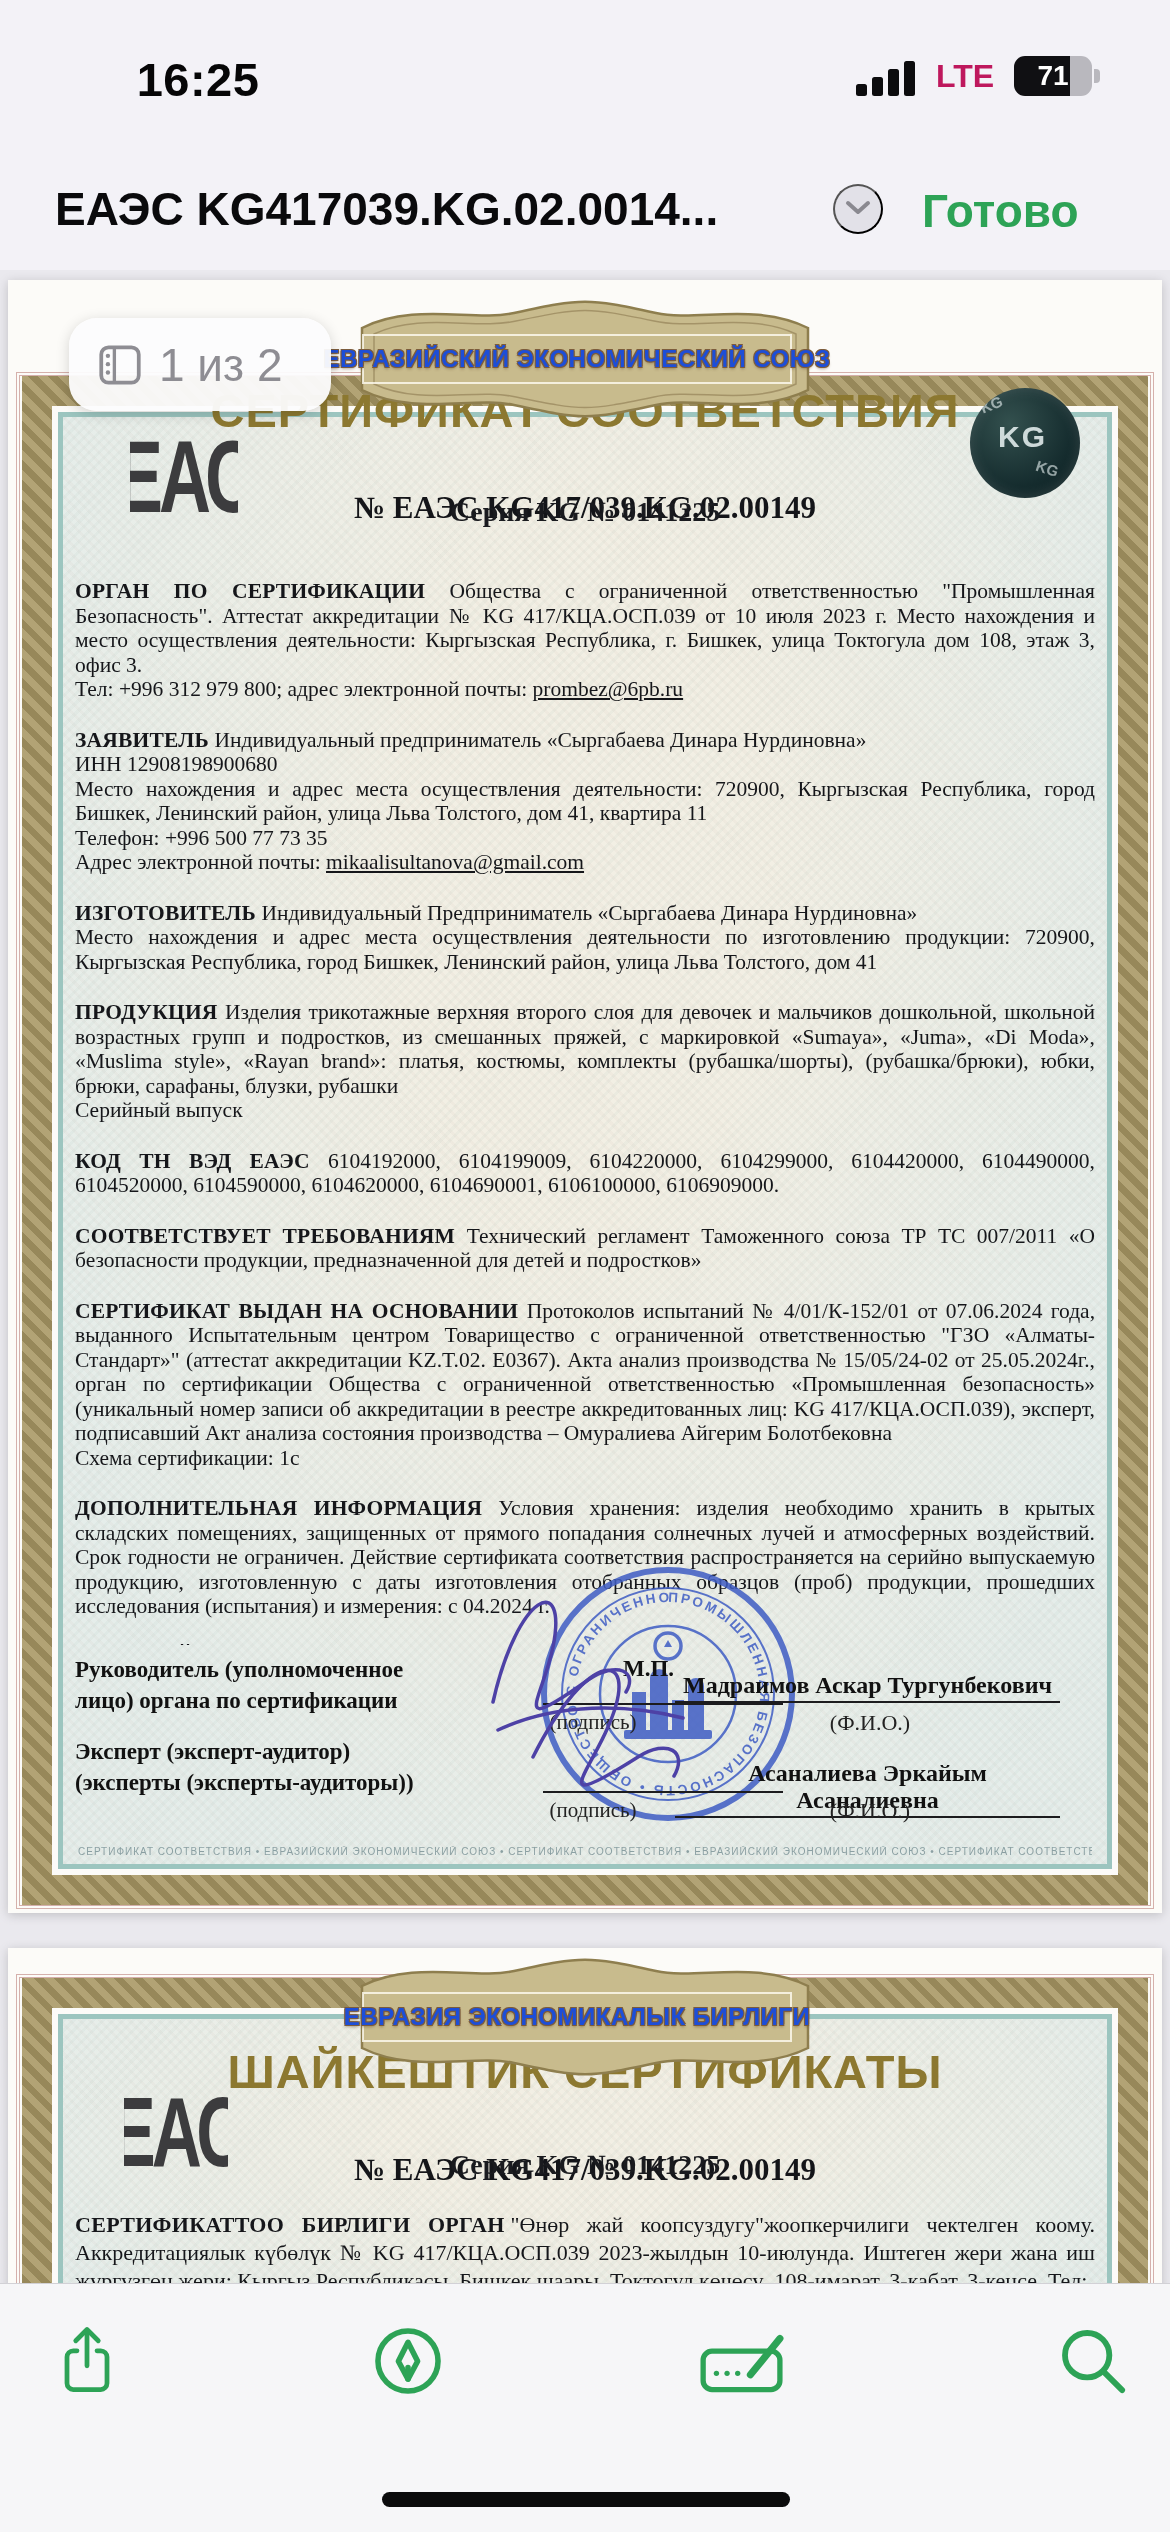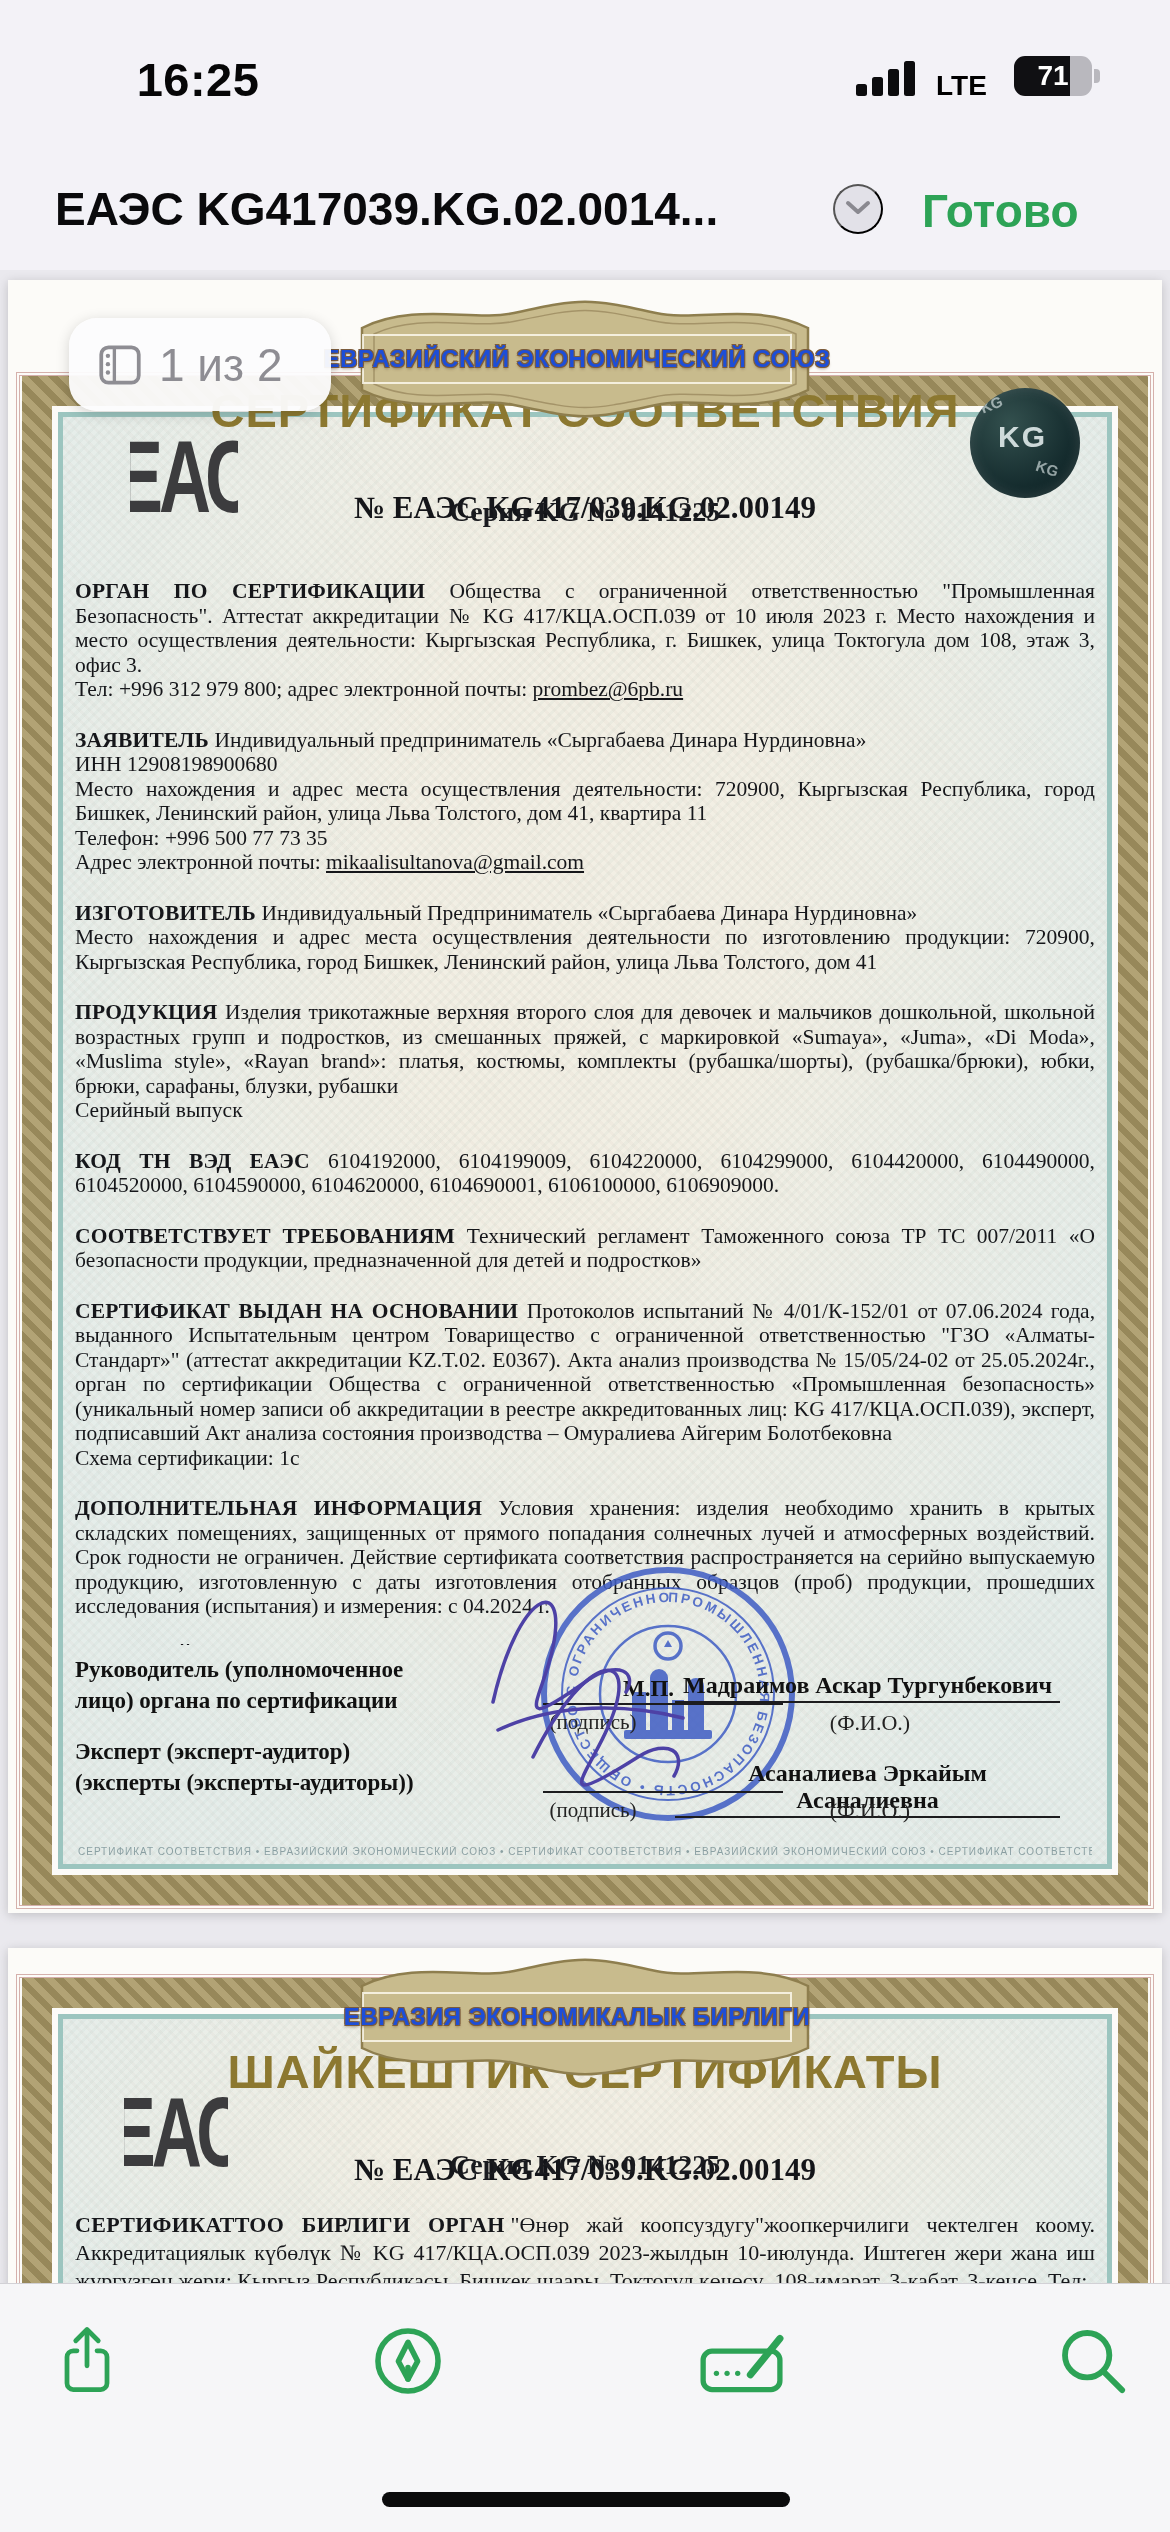--- a/index.html
+++ b/index.html
@@ -3,21 +3,21 @@
 <meta charset="utf-8">
 <style>
   html,body{margin:0;padding:0;}
   body{width:1170px;height:2532px;position:relative;background:#f3f2f7;
        font-family:"Liberation Sans",sans-serif;overflow:hidden;}
   .abs{position:absolute;}
 
   
   .time{left:118px;top:52px;width:160px;text-align:center;font-size:47px;font-weight:700;color:#060607;letter-spacing:.5px;}
   .sigbars{left:856px;top:58px;}
-  .lte{left:936px;top:58px;font-size:28px;font-weight:600;color:#000000;margin-top:12px;}
+  .lte{left:936px;top:58px;font-size:32px;font-weight:600;color:#be185d;}
   .batt{left:1014px;top:56px;width:78px;height:40px;border-radius:11px;
         background:linear-gradient(90deg,#101013 0 72%,#b9b8be 72%);
         display:flex;align-items:center;justify-content:center;color:#fff;font-weight:700;font-size:28px;}
   .batt::after{content:"";position:absolute;right:-8px;top:13px;width:6px;height:14px;background:#b9b8be;border-radius:0 4px 4px 0;}
 
   
   .doc-title{left:55px;top:182px;width:760px;font-size:46px;font-weight:700;color:#0a0a0c;white-space:nowrap;overflow:hidden;}
   .chev-btn{left:833px;top:184px;width:50px;height:50px;border-radius:50%;background:#e2e1e8;
             display:flex;align-items:center;justify-content:center;}
   .done-btn{left:922px;top:184px;font-size:46px;font-weight:600;color:#2da356;background:none;border:none;padding:0;font-family:inherit;}
@@ -83,21 +83,21 @@
 
   
   .sig{position:absolute;left:67px;right:67px;top:1368px;height:210px;z-index:6;
        font-family:"Liberation Serif",serif;color:#111;}
   .sig-label{position:absolute;left:0;white-space:pre-line;font-weight:700;font-size:23px;line-height:31px;}
   .lbl1{top:6px;} .lbl2{top:88px;}
   .rule{position:absolute;width:240px;left:468px;border-bottom:2px solid #1c1c1e;}
   .rule1{top:55px;} .rule2{top:143px;}
   .cap-sign{position:absolute;left:438px;width:160px;text-align:center;font-size:21px;color:#222;}
   .cs1{top:62px;} .cs2{top:150px;}
-  .mp{position:absolute;left:548px;top:8px;font-weight:700;font-size:23px;margin-top:20px;}
+  .mp{position:absolute;left:548px;top:8px;font-weight:700;font-size:23px;}
   .sig-name{position:absolute;left:600px;width:385px;text-align:center;font-weight:700;font-size:24px;
             border-bottom:2px solid #1c1c1e;padding-bottom:2px;}
   .nm1{top:24px;} .nm2{top:112px;}
   .cap-fio{position:absolute;left:700px;width:190px;text-align:center;font-size:22px;color:#222;}
   .cf1{top:62px;} .cf2{top:150px;}
 
   .stamp{position:absolute;left:528px;top:1282px;z-index:5;opacity:.85;}
   .signs{position:absolute;left:430px;top:1272px;z-index:7;}
   .microprint{position:absolute;left:70px;right:70px;top:1566px;height:15px;overflow:hidden;z-index:4;
       font-size:10px;letter-spacing:1px;color:rgba(110,135,140,.75);white-space:nowrap;}

